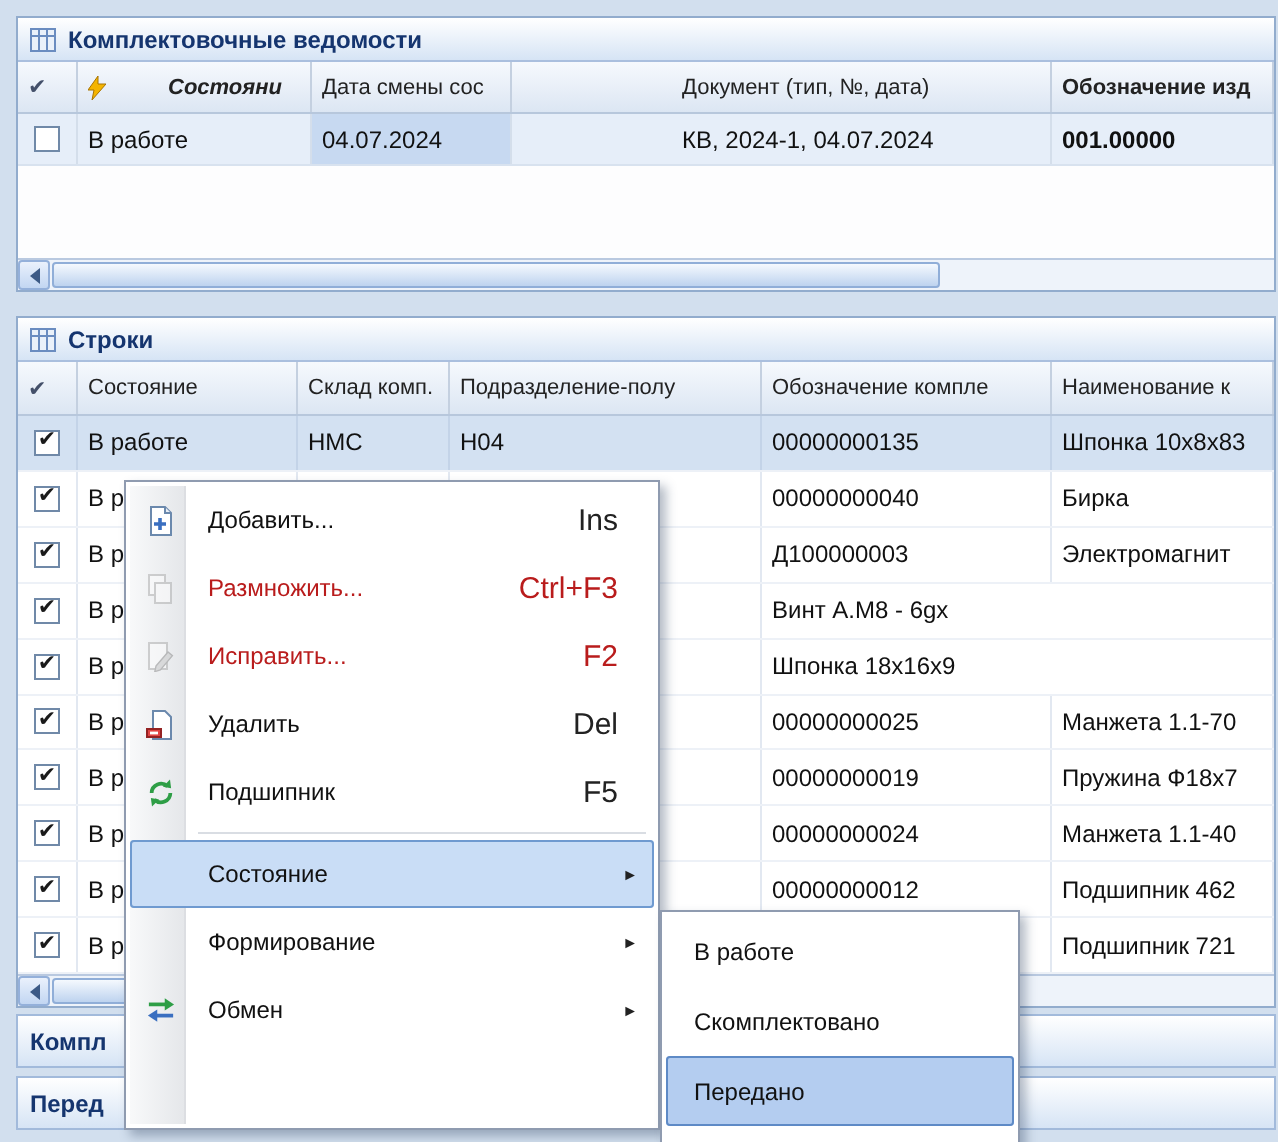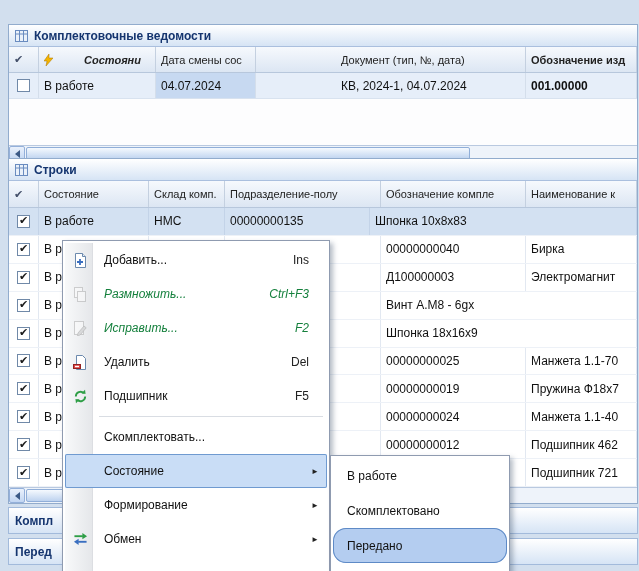--- a/index.html
+++ b/index.html
@@ -8,21 +8,21 @@
     font-family: "Liberation Sans", "DejaVu Sans", sans-serif;
     background:#d2dfee;
     position:relative;
     font-size:12px;
     color:#111;
   }
   #app { position:absolute; inset:0; }
 
   
   .panel { position:absolute; border:1px solid #92accd; display:flex; flex-direction:column; background:#fff; }
-  .panel-top { left:8px; top:24px; width:630px; height:138px; }
+  .panel-top { left:8px; top:8px; width:630px; height:138px; }
   .panel-stroki { left:8px; top:158px; width:630px; height:346px; }
 
   .panel-header {
     height:22px; flex:0 0 22px;
     background:linear-gradient(#ffffff,#d6e4f5);
     border-bottom:1px solid #aabfde;
     display:flex; align-items:center; gap:6px; padding:0 6px;
     color:#15356f; font-weight:bold; font-size:12px;
   }
   .bar { position:absolute; left:8px; width:630px; height:27px;
@@ -82,33 +82,33 @@
 
   
   .ctx-menu { position:absolute; left:62px; top:240px; width:268px; z-index:20;
     background:#fff; border:1px solid #8f9bb0; box-shadow:3px 3px 5px rgba(40,60,90,.35);
     padding:2px 2px 42px 2px; }
   .mstrip { position:absolute; left:2px; top:2px; bottom:2px; width:28px;
     background:linear-gradient(90deg,#f8f9fa,#e5e7ea); border-right:1px solid #dcdee2; }
   .mi { position:relative; height:34px; display:flex; align-items:center; padding-right:6px; }
   .mico { width:30px; flex:0 0 30px; display:flex; align-items:center; justify-content:center; z-index:1; }
   .mlab { flex:1; padding-left:9px; z-index:1; }
-  .msc { font-size:12px; color:#222; padding-right:12px; z-index:1;text-align:center; }
+  .msc { font-size:15px; color:#222; padding-right:12px; z-index:1;text-align:center; }
   .marrow { position:absolute; right:8px; font-size:8px; color:#222; z-index:1; }
   .mi.hl { background:#c9ddf6; box-shadow:inset 0 0 0 1px #6f9ad0; border-radius:2px; }
-  .mi.dis .mlab, .mi.dis .msc { color:#15803d;font-style:italic; }
+  .mi.dis .mlab, .mi.dis .msc { color:#b91c1c; }
   .mi.dis .mico { opacity:.45; filter:grayscale(1); }
   .msep { height:1px; background:#d9dde3; margin:3px 4px 3px 34px; }
 
   
   .sub-menu { position:absolute; left:330px; top:455px; width:180px; z-index:30;
     background:#fff; border:1px solid #8f9bb0; box-shadow:3px 3px 5px rgba(40,60,90,.35);
     padding:2px 2px 32px 2px; }
   .smi { height:35px; display:flex; align-items:center; padding-left:14px; }
-  .smi.hl { background:#b4cdf0; box-shadow:inset 0 0 0 1px #5e8ac6; border-radius:13px; }
+  .smi.hl { background:#b4cdf0; box-shadow:inset 0 0 0 1px #5e8ac6; border-radius:2px; }
 </style>
 </head>
 <body>
 
 <div id="app">
 
   <div class="panel panel-top">
     <div class="panel-header">
       <span class="picon">
         <svg width="13" height="12">
@@ -202,20 +202,21 @@
     <div class="trows">
 
       <div class="trow sel">
         <div class="cell c0">
             <span class="cb">
               <span class="cbm">✔</span>
             </span>
           </div>
         <div class="cell c1">В работе</div>
         <div class="cell c2">НМС</div>
+        <div class="cell c3">Н04</div>
         <div class="cell c4">00000000135</div>
         <div class="cell c5">Шпонка 10x8x83</div>
       </div>
 
       <div class="trow">
         <div class="cell c0">
             <span class="cb">
               <span class="cbm">✔</span>
             </span>
           </div>
@@ -403,24 +404,20 @@
             <path d="M13 8a5 5 0 0 1-8.5 3.5" fill="none" stroke="#2e9e46" stroke-width="2"></path>
             <path d="M3.2 15.2l-.6-4.6 4.4.8z" fill="#2e9e46"></path>
           </svg>
       </span>
       <span class="mlab">Подшипник</span>
       <span class="msc">F5</span>
     </div>
 
     <div class="msep"></div>
 
-    <div class="mi">
-      <span class="mico"></span>
-      <span class="mlab">Скомплектовать...</span>
-    </div>
 
     <div class="mi hl">
       <span class="mico"></span>
       <span class="mlab">Состояние</span>
       <span class="marrow">►</span>
     </div>
 
     <div class="mi">
       <span class="mico"></span>
       <span class="mlab">Формирование</span>

